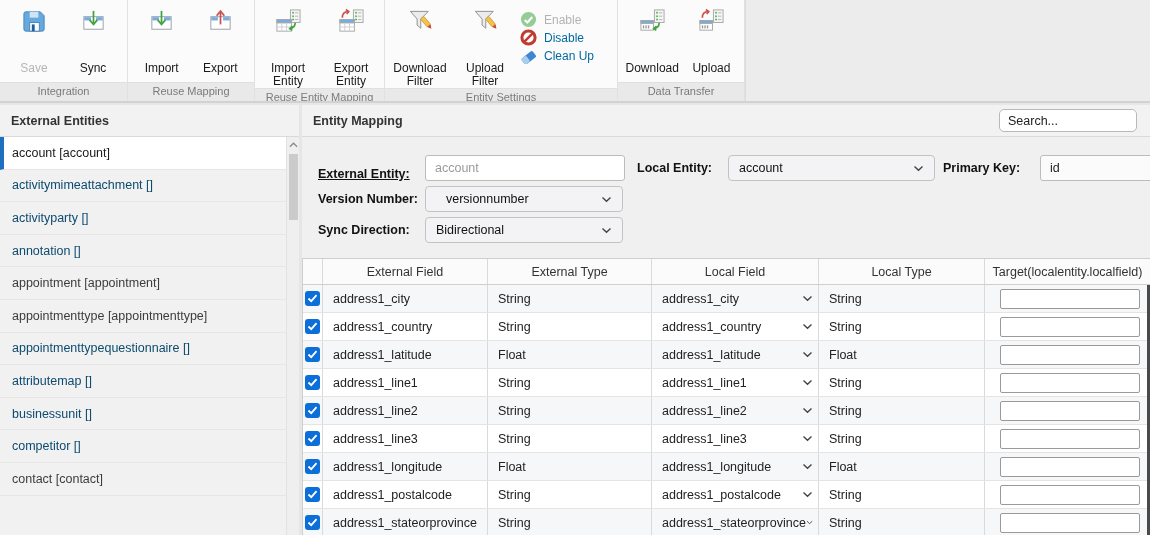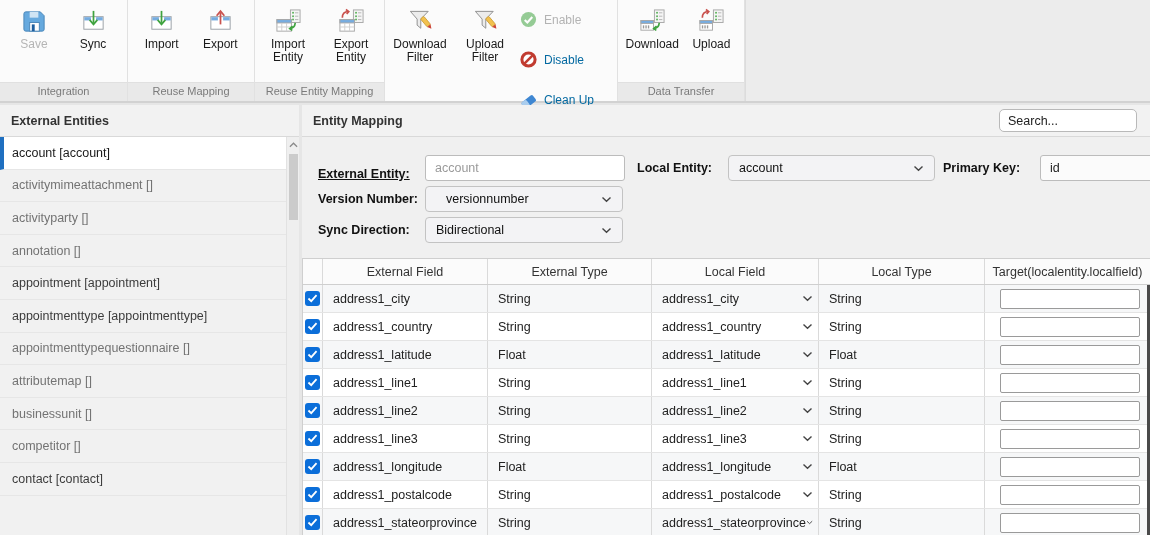--- a/index.html
+++ b/index.html
@@ -8,39 +8,39 @@
 
   
   .ribbon{position:absolute;top:0;left:0;width:1150px;height:103px;display:flex;
     background:#ececec;border-bottom:2px solid #d2d2d2;box-sizing:border-box;}
   #ribbon-groups{display:flex;height:101px;background:#fbfbfb;}
   .rgroup{display:flex;flex-direction:column;border-right:1px solid #e1e1e1;box-sizing:border-box;}
   .rbtns{flex:1;display:flex;align-items:flex-start;justify-content:space-evenly;padding-top:6px;}
   .rgroup-label{height:18px;background:#e9e9e9;border-top:1px solid #e0e0e0;color:#7a7a7a;
     font-size:11px;text-align:center;line-height:17px;white-space:nowrap;overflow:hidden;}
   .ribbon-filler{flex:1;background:#ececec;border-left:1px solid #dcdcdc;box-sizing:border-box;}
-  .rbtn{display:flex;flex-direction:column;align-items:center;padding-top:2px;min-width:50px;cursor:default;}
+  .rbtn{display:flex;flex-direction:column;align-items:center;padding-top:2px;min-width:50px;cursor:default;gap:24px;}
   .rlabel{margin-top:3px;font-size:12px;line-height:13px;text-align:center;color:#1a1a1a;max-width:60px;}
   .rbtn.disabled .rlabel{color:#b5b5b5;}
-  .rstack{display:flex;flex-direction:column;gap:23px;padding-top:5px;width:92px;}
+  .rstack{display:flex;flex-direction:column;gap:1px;padding-top:5px;width:92px;}
   .rsmall{display:flex;align-items:center;gap:7px;height:17px;font-size:12px;color:#0369a1;cursor:default;}
   .rsmall.disabled{color:#b3b3b3;}
   .rsmall svg{flex:none;}
 
   
   .panel-header{height:32px;background:#f2f2f2;border-bottom:1px solid #d9d9d9;
     display:flex;align-items:center;position:relative;box-sizing:border-box;}
   .ptitle{font-weight:bold;font-size:12.5px;color:#333;padding-left:11px;}
 
   
   .sidebar{position:absolute;top:105px;left:0;width:299px;height:430px;background:#f1f1f1;overflow:hidden;}
   .sidebar-list{position:absolute;top:32px;left:0;right:0;bottom:0;overflow:hidden;}
   .sitem{height:31.6px;display:flex;align-items:center;padding-left:12px;font-size:12.5px;
     color:#3c3c3c;border-bottom:1px solid #e6e6e6;cursor:default;}
-  .sitem.disabled{color:#737373;}
+  .sitem.disabled{color:#0c4a6e;}
   .sitem.selected{background:#fff;border-left:4px solid #1f6fc0;padding-left:8px;color:#1a1a1a;}
   .sscroll{position:absolute;top:32px;right:0;width:13px;bottom:0;background:#efefef;border-left:1px solid #e2e2e2;box-sizing:border-box;}
   .sarrow{height:15px;display:flex;align-items:center;justify-content:center;cursor:default;}
   .sthumb{position:absolute;top:17px;left:2px;width:9px;height:66px;background:#cbcbcb;cursor:default;}
 
   
   .main{position:absolute;top:105px;left:302px;width:848px;height:430px;background:#f0f0f0;overflow:hidden;}
   .search-input{position:absolute;right:13px;top:4px;width:138px;height:23px;border:1px solid #b9b9b9;
     border-radius:5px;background:#fff;font-family:"Liberation Sans",sans-serif;font-size:12.5px;
     color:#222;padding:0 8px;box-sizing:border-box;outline:none;}

